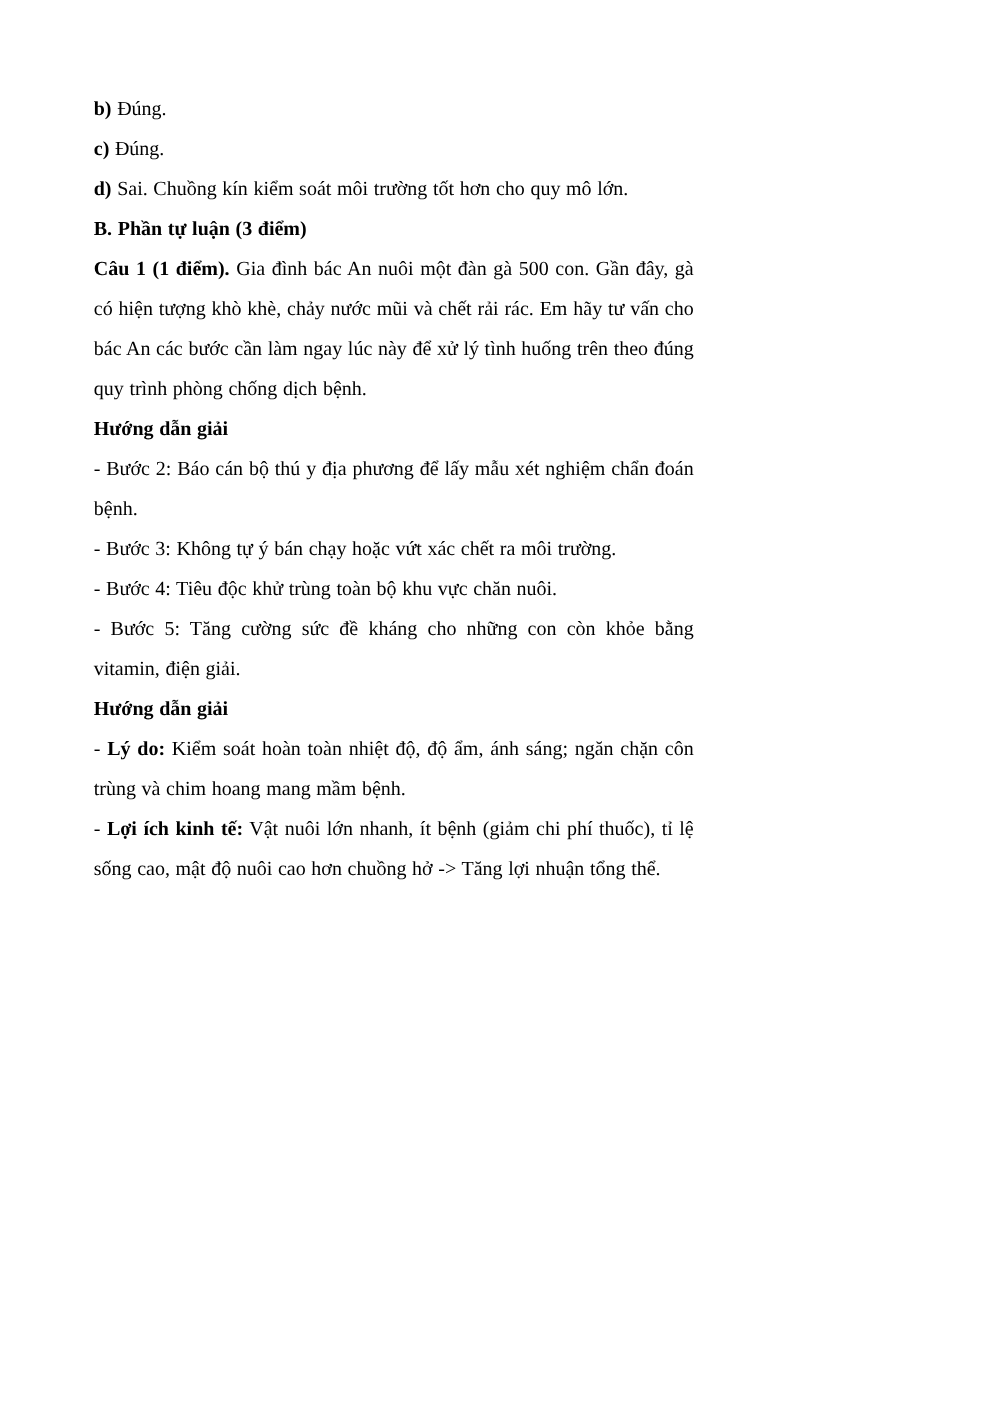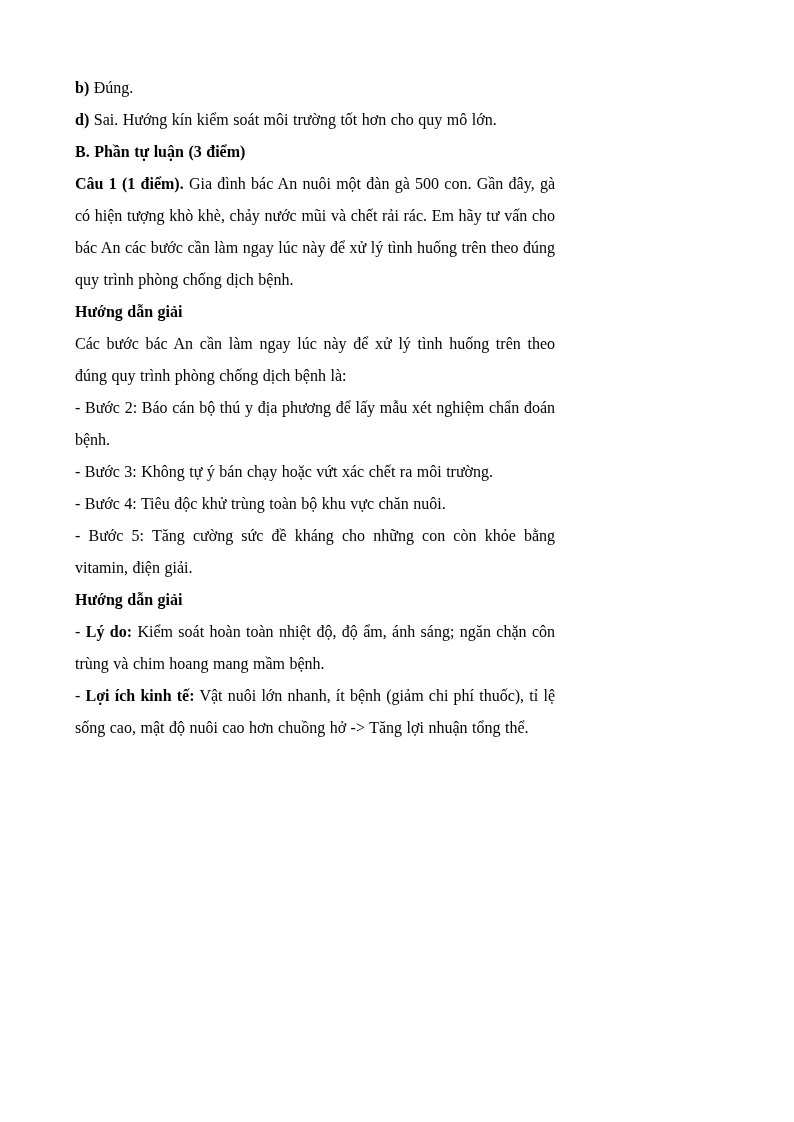--- a/index.html
+++ b/index.html
@@ -31,25 +31,25 @@
   .para .b {
     font-weight: bold;
   }
 </style>
 </head>
 <body>
 
 <div class="page">
   <div class="content" id="content">
       <p class="para"><span class="b">b)</span><span> Đúng.</span></p>
-      <p class="para"><span class="b">d)</span><span> Sai. Hướng kín kiểm soát môi trường tốt hơn cho quy mô lớn.</span></p>
+      <p class="para"><span class="b">c)</span><span> Đúng.</span></p>
+      <p class="para"><span class="b">d)</span><span> Sai. Chuồng kín kiểm soát môi trường tốt hơn cho quy mô lớn.</span></p>
       <p class="para"><span class="b">B. Phần tự luận (3 điểm)</span></p>
       <p class="para"><span class="b">Câu 1 (1 điểm).</span><span> Gia đình bác An nuôi một đàn gà 500 con. Gần đây, gà có hiện tượng khò khè, chảy nước mũi và chết rải rác. Em hãy tư vấn cho bác An các bước cần làm ngay lúc này để xử lý tình huống trên theo đúng quy trình phòng chống dịch bệnh.</span></p>
       <p class="para"><span class="b">Hướng dẫn giải</span></p>
-      <p class="para"><span>Các bước bác An cần làm ngay lúc này để xử lý tình huống trên theo đúng quy trình phòng chống dịch bệnh là:</span></p>
       <p class="para"><span>- Bước 2: Báo cán bộ thú y địa phương để lấy mẫu xét nghiệm chẩn đoán bệnh.</span></p>
       <p class="para"><span>- Bước 3: Không tự ý bán chạy hoặc vứt xác chết ra môi trường.</span></p>
       <p class="para"><span>- Bước 4: Tiêu độc khử trùng toàn bộ khu vực chăn nuôi.</span></p>
       <p class="para"><span>- Bước 5: Tăng cường sức đề kháng cho những con còn khỏe bằng vitamin, điện giải.</span></p>
       <p class="para"><span class="b">Hướng dẫn giải</span></p>
       <p class="para"><span>- </span><span class="b">Lý do:</span><span> Kiểm soát hoàn toàn nhiệt độ, độ ẩm, ánh sáng; ngăn chặn côn trùng và chim hoang mang mầm bệnh.</span></p>
       <p class="para"><span>- </span><span class="b">Lợi ích kinh tế:</span><span> Vật nuôi lớn nhanh, ít bệnh (giảm chi phí thuốc), tỉ lệ sống cao, mật độ nuôi cao hơn chuồng hở -&gt; Tăng lợi nhuận tổng thể.</span></p>
     </div>
 </div>
 

